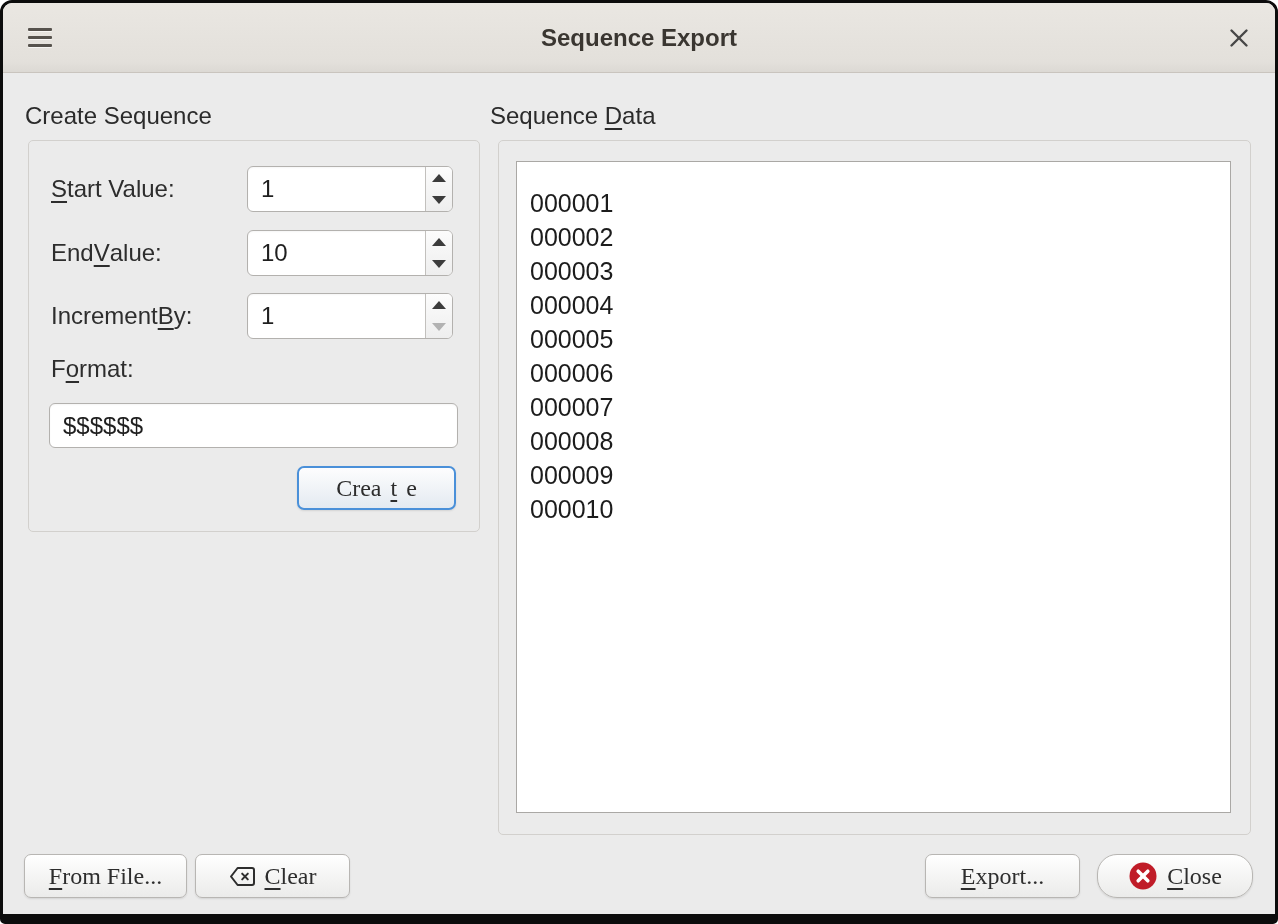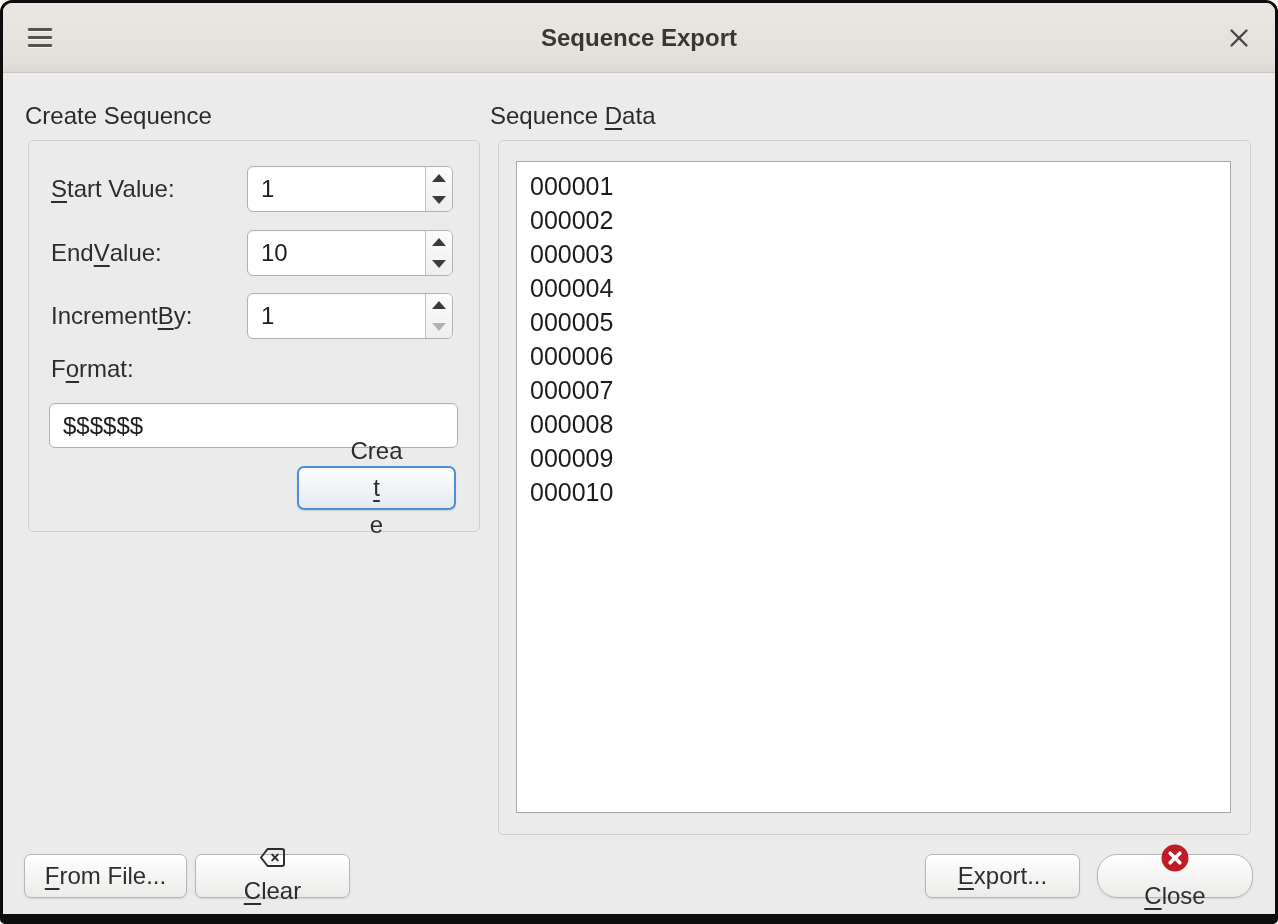--- a/index.html
+++ b/index.html
@@ -85,34 +85,34 @@
     font-family:inherit;font-size:24px;color:#1f1f1f;padding-left:13px;outline:none;
     box-shadow:inset 0 1px 2px rgba(0,0,0,.04);
   }
   .format-input{left:20px;top:262px;width:409px;height:45px;}
   .fl-format{top:208px;height:40px;}
 
   .btn{
     display:flex;align-items:center;justify-content:center;gap:9px;
     background:linear-gradient(180deg,#ffffff 0%,#f3f3f2 60%,#ebebea 100%);
     border:1px solid #b8b6b3;border-radius:7px;
-    font-family:Liberation Sans, sans-serif;font-size:24px;color:#2d2d2d;cursor:pointer;
-    box-shadow:0 1px 2px rgba(0,0,0,.10);white-space:nowrap;flex-direction:column;
+    font-family:Liberation Serif, serif;font-size:24px;color:#2d2d2d;cursor:pointer;
+    box-shadow:0 1px 2px rgba(0,0,0,.10);white-space:nowrap;
   }
   .create-btn{
     position:absolute;left:268px;top:325px;width:159px;height:44px;
     border:2px solid var(--focus-blue);
     background:linear-gradient(180deg,#fdfdfe 0%,#eef2f6 60%,#e3eaf1 100%);
   }
 
   
   .seq-text{
     position:absolute;left:17px;top:20px;width:715px;height:652px;
     background:#fff;border:1px solid #aaa8a5;overflow:hidden;
-    padding:7px 13px;font-size:25px;line-height:34px;color:#1c1c1c;cursor:text;
+    padding:24px 13px;font-size:25px;line-height:34px;color:#1c1c1c;cursor:text;
   }
 
   
   .footer-btn{position:absolute;top:781px;height:44px;}
   .btn-from-file{left:21px;width:163px;}
   .btn-clear{left:192px;width:155px;text-align:right;}
   .btn-export{left:922px;width:155px;justify-content:center;}
   .btn-close{left:1094px;width:156px;border-radius:20px;}
   .btn .icon{display:flex;align-items:center;}
 </style>

